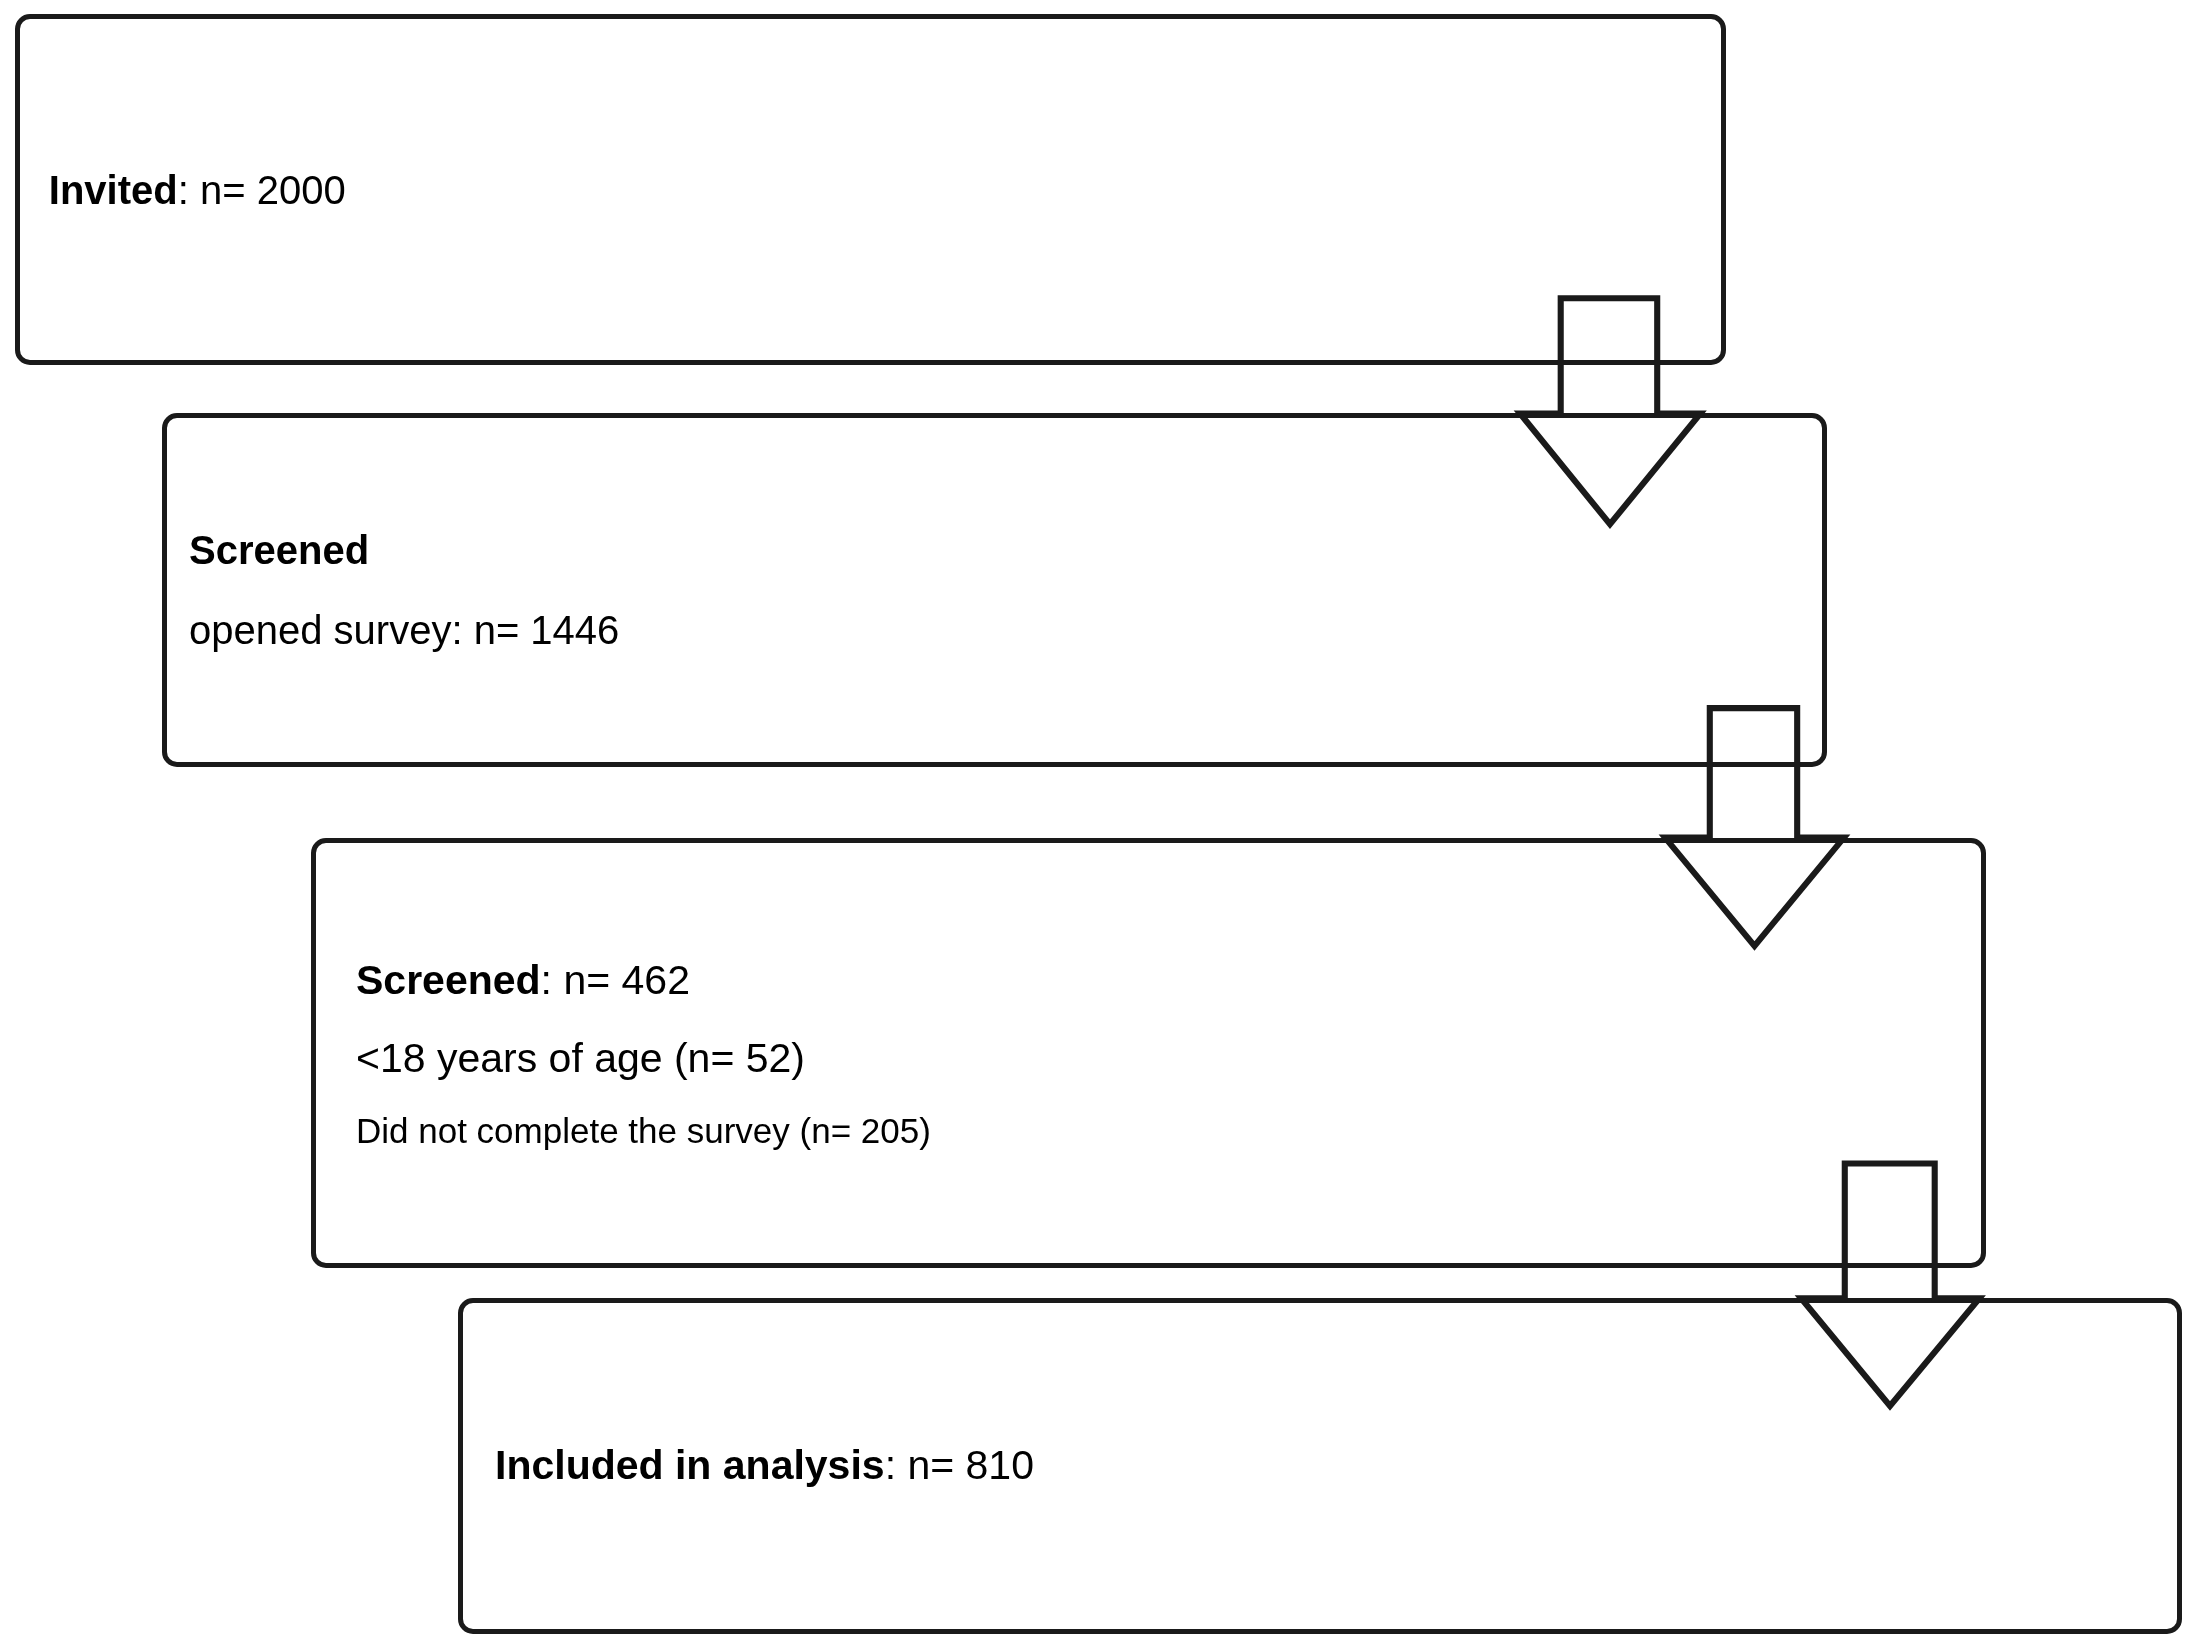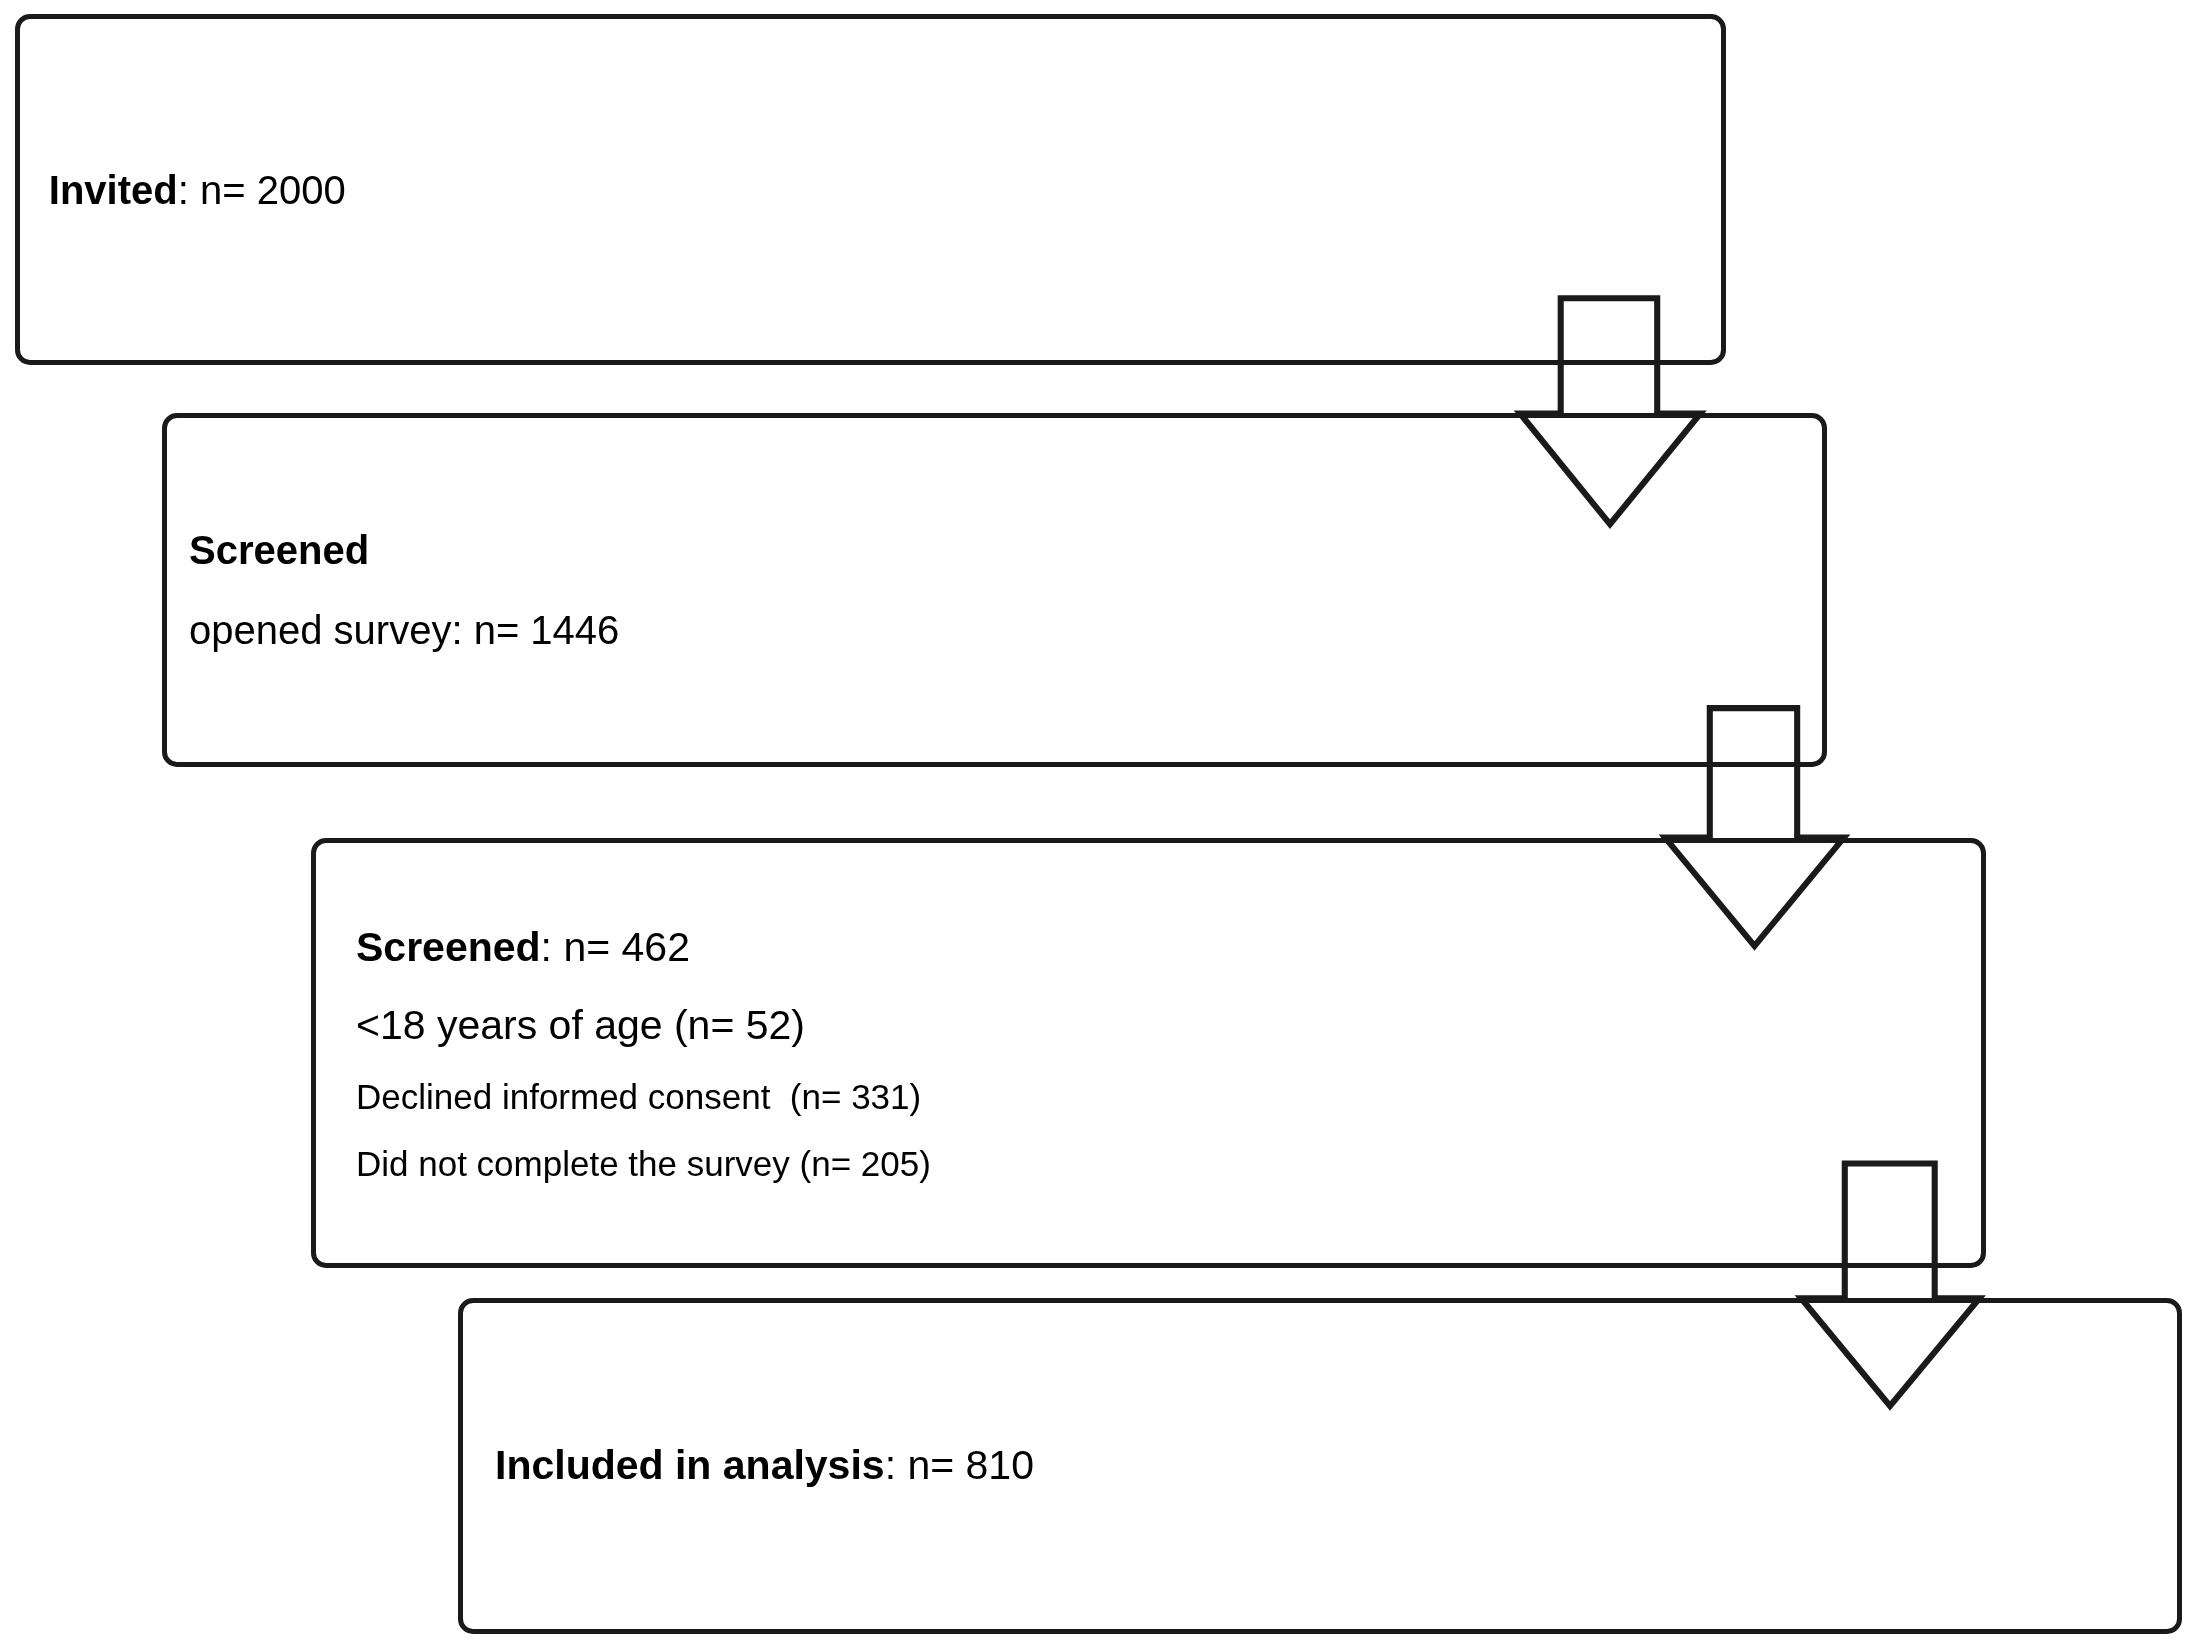--- a/index.html
+++ b/index.html
@@ -58,21 +58,20 @@
   </div>
 
   <div class="flowbox" id="box-screened">
     <div class="line t-lg"><span class="b">Screened</span></div>
     <div class="line t-lg">opened survey: n= 1446</div>
   </div>
 
   <div class="flowbox" id="box-excluded">
     <div class="line t-xl"><span class="b">Screened</span><span>: n= 462</span></div>
     <div class="line t-xl">&lt;18 years of age (n= 52)</div>
-    <div class="line t-sm">Declined informed consent  (n= 331)</div>
     <div class="line t-sm">Did not complete the survey (n= 205)</div>
   </div>
 
   <div class="flowbox" id="box-included">
     <div class="line t-xl"><span class="b">Included in analysis</span><span>: n= 810</span></div>
   </div>
 
   <svg class="arrow-svg" id="arrow-1" viewBox="0 0 380 470" aria-hidden="true">
     <path d="M90,8 H280 V235 H365 L187,453 L10,235 H90 Z"></path>
   </svg>

